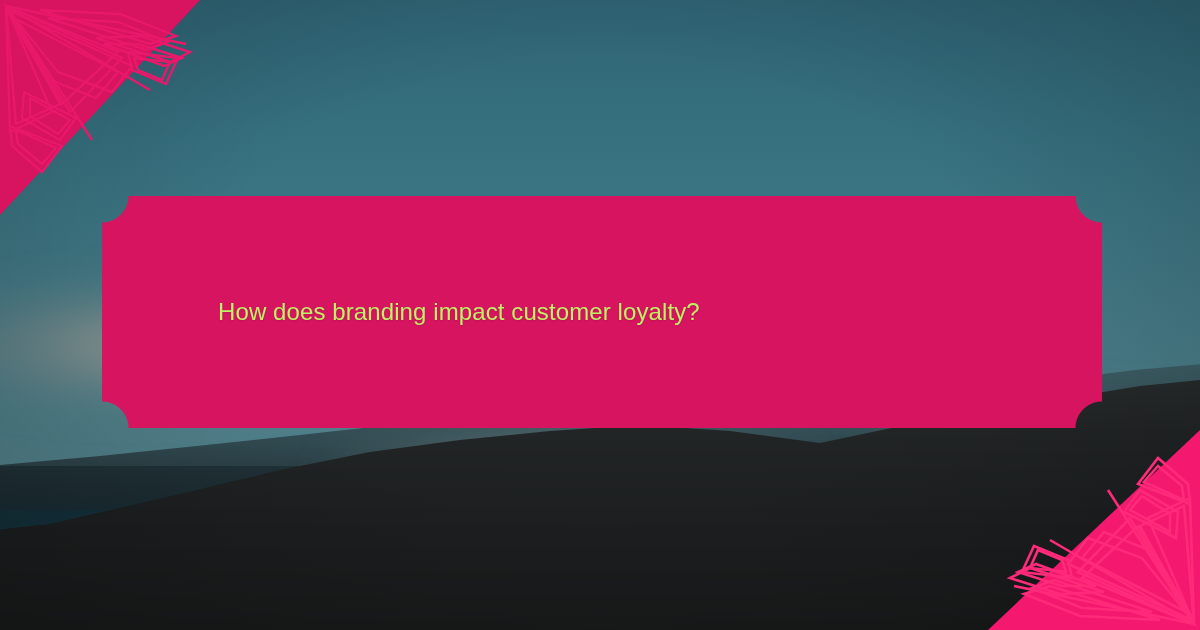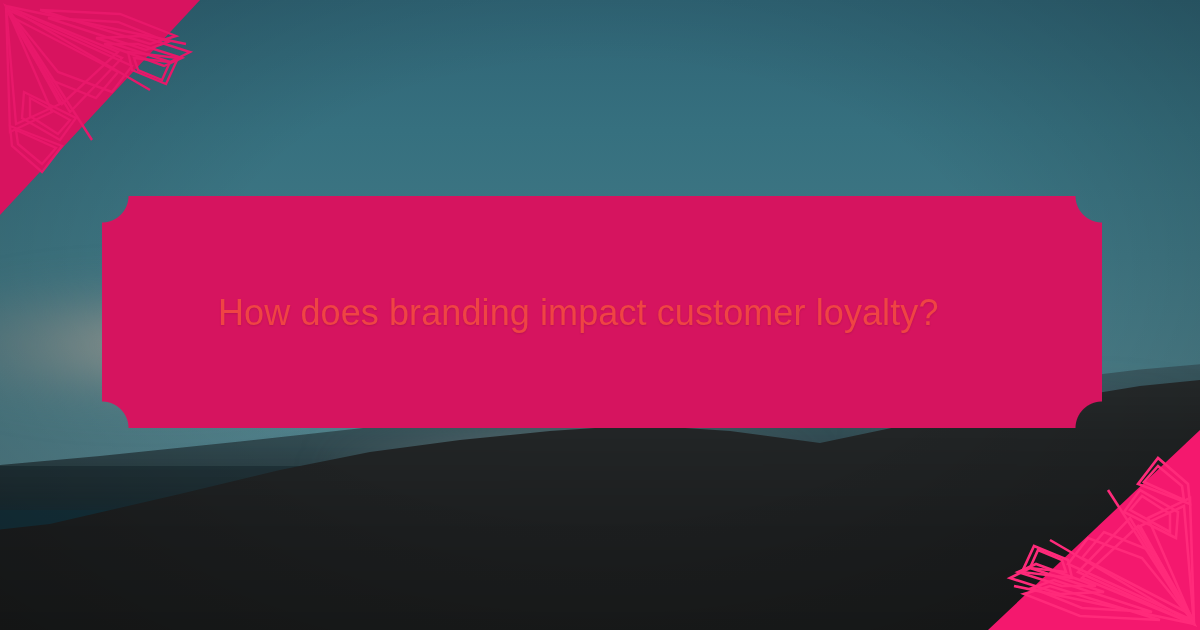--- a/index.html
+++ b/index.html
@@ -74,22 +74,22 @@
        radial-gradient(circle 26px at 0 0, transparent 0 26px, #000 27px),
        radial-gradient(circle 26px at 100% 0, transparent 0 26px, #000 27px),
        radial-gradient(circle 26px at 0 100%, transparent 0 26px, #000 27px),
        radial-gradient(circle 26px at 100% 100%, transparent 0 26px, #000 27px);
     mask-composite:intersect;
   }
   .banner-title{
     position:absolute; inset:0;
     display:flex; align-items:center; justify-content:flex-start;
     padding:0 0 0 116px;
-    color:#ef4444;
-    font-size:36px;
+    color:#bef264;
+    font-size:24px;
     font-weight:400;
     letter-spacing:0.1px;
     line-height:1.25;
     text-shadow:0 1px 2px rgba(0,0,0,0.12);
   }
 </style>
 </head>
 <body>
 
 <div class="bg-photo">

